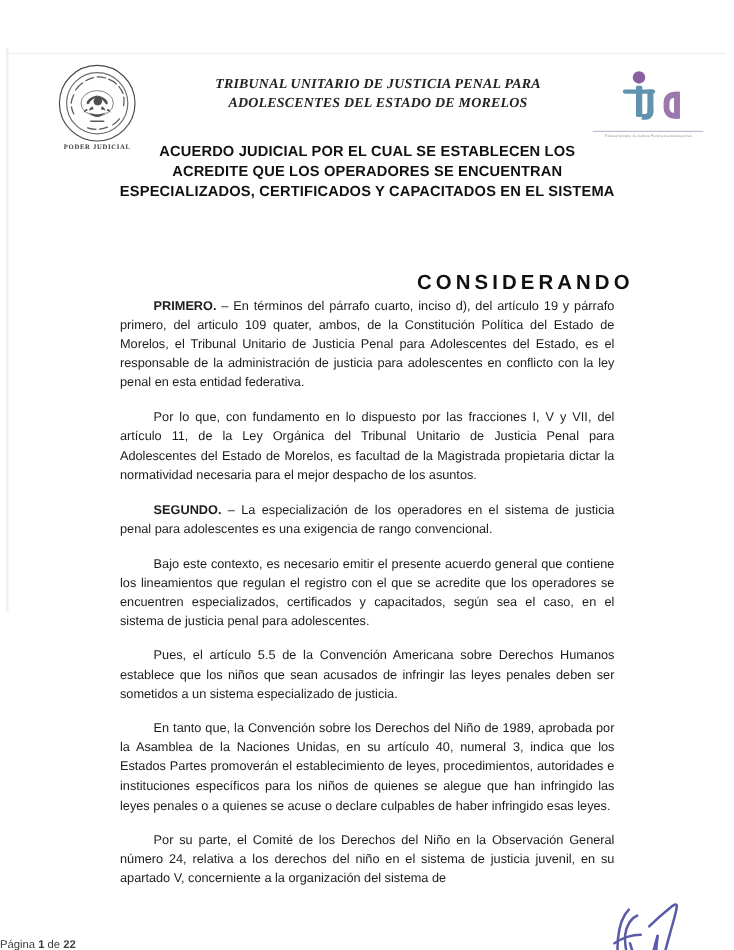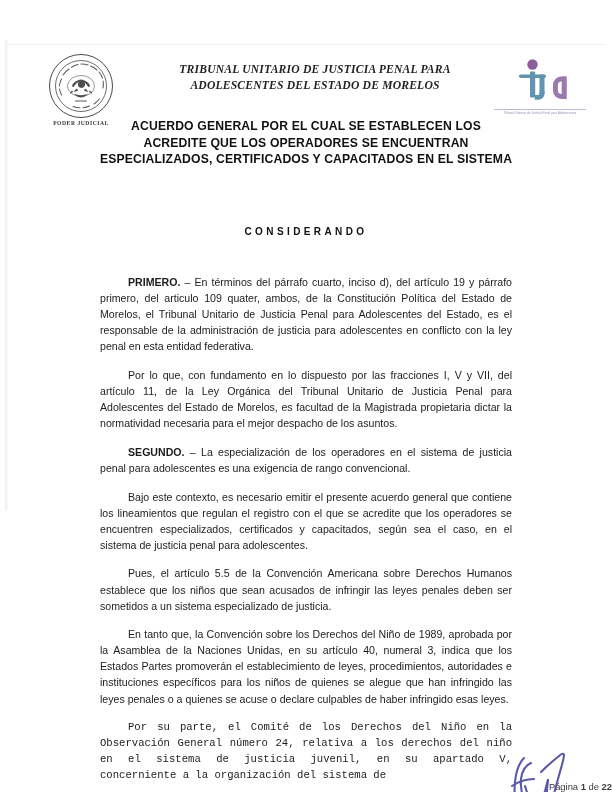--- a/index.html
+++ b/index.html
@@ -129,54 +129,54 @@
     font-weight: bold;
     line-height: 16.6px;
     letter-spacing: .15px;
     color: #111111;
   }
 
   .considerando {
     position: absolute;
     left: 84px; top: 186px;
     width: 444px;
-    text-align: center;
-    font-size: 10px;
+    text-align: right;
+    font-size: 17px;
     font-weight: bold;
     letter-spacing: 3.4px;
     color: #111111;
   }
 
   
   .body-text {
     position: absolute;
-    left: 100px; top: 234px;
+    left: 100px; top: 207px;
     width: 412px;
   }
   .para {
     margin: 0 0 12.5px 0;
     text-align: justify;
     text-justify: inter-word;
     text-indent: 28px;
     font-size: 10.6px;
     line-height: 16.1px;
     color: #1c1c1c;
     hyphens: none;
   }
-  .para:last-child { margin-bottom: 0; font-family: Liberation Mono, monospace; }
+  .para:last-child { margin-bottom: 0; }
   .lead {
     font-weight: bold;
   }
 
   
   .footer {
     position: absolute;
     left: 0; bottom: 40px;
     width: 612px;
-    text-align: right;
+    text-align: left;
     font-size: 9.4px;
     color: #3c3c3c;
   }
   .footer b { font-weight: bold; }
 
   .signature {
     position: absolute;
     left: 500px; top: 706px;
     width: 92px; height: 82px;
   }
@@ -251,21 +251,21 @@
         <path d="M52.5 18.5 a8.5 8.5 0 0 0 -8.5 8.5 v5.5 a8.5 8.5 0 0 0 8.5 8.5 h5 v-22.5 z
                  M52.5 23.6 h.4 v12.3 h-.4 a3.6 3.6 0 0 1 -3.6 -3.6 v-5.1 a3.6 3.6 0 0 1 3.6 -3.6 z" fill="#9b78ad"></path>
         <rect x="52.8" y="18.5" width="4.7" height="22.5" rx="1" fill="#9b78ad"></rect>
       </svg>
       <div class="tja-rule"></div>
       <div class="tja-caption">Tribunal Unitario de Justicia Penal para Adolescentes</div>
     </div>
   </div>
 
   <div class="doc-title">
-    <div>ACUERDO GENERAL POR EL CUAL SE ESTABLECEN LOS</div>
+    <div>ACUERDO JUDICIAL POR EL CUAL SE ESTABLECEN LOS</div>
     <div>ACREDITE QUE LOS OPERADORES SE ENCUENTRAN</div>
     <div>ESPECIALIZADOS, CERTIFICADOS Y CAPACITADOS EN EL SISTEMA</div>
   </div>
 
   <div class="considerando">CONSIDERANDO</div>
 
   <div class="body-text" id="body-text">
       <p class="para"><span class="lead">PRIMERO.</span><span> – En términos del párrafo cuarto, inciso d), del artículo 19 y párrafo primero, del articulo 109 quater, ambos, de la Constitución Política del Estado de Morelos, el Tribunal Unitario de Justicia Penal para Adolescentes del Estado, es el responsable de la administración de justicia para adolescentes en conflicto con la ley penal en esta entidad federativa.</span></p>
       <p class="para"><span>Por lo que, con fundamento en lo dispuesto por las fracciones I, V y VII, del artículo 11, de la Ley Orgánica del Tribunal Unitario de Justicia Penal para Adolescentes del Estado de Morelos, es facultad de la Magistrada propietaria dictar la normatividad necesaria para el mejor despacho de los asuntos.</span></p>
       <p class="para"><span class="lead">SEGUNDO.</span><span> – La especialización de los operadores en el sistema de justicia penal para adolescentes es una exigencia de rango convencional.</span></p>

